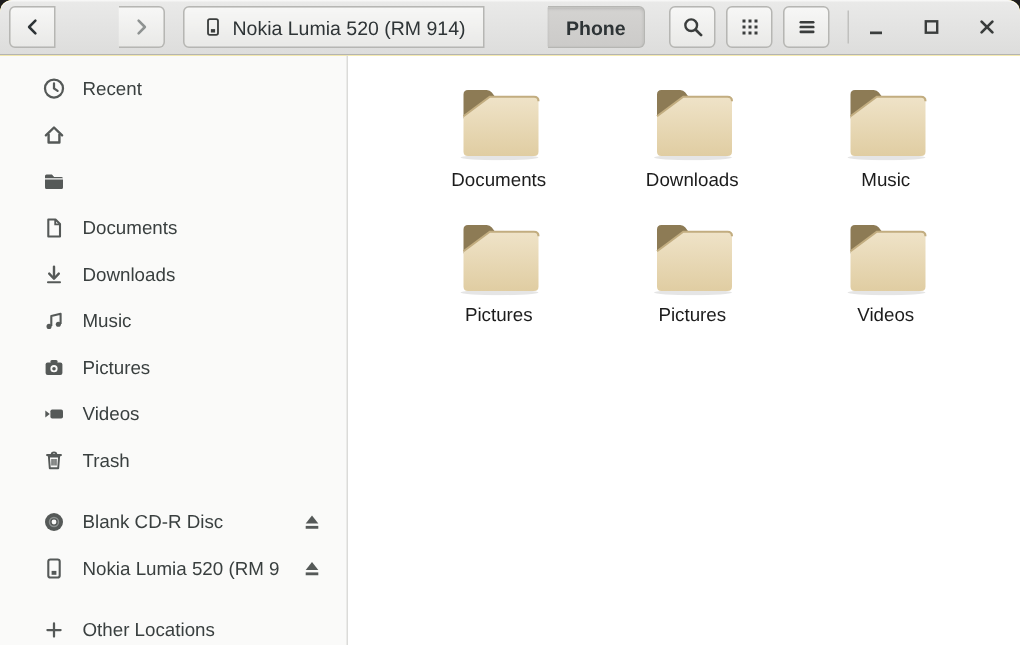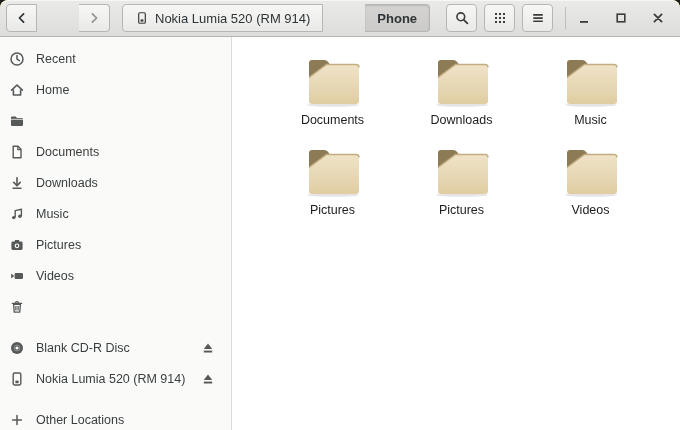--- a/index.html
+++ b/index.html
@@ -25,21 +25,21 @@
   .actions{display:flex;gap:7px;}
   .actions .btn{width:31px;}
   .hb-sep{width:1px;height:22px;background:#c0c0be;margin:0 10px 0 12px;}
   .winctl{display:flex;align-items:center;gap:21px;padding-right:4px;}
   .winctl span{display:flex;width:16px;height:16px;align-items:center;justify-content:center;}
   .icon{display:inline-flex;align-items:center;justify-content:center;line-height:0;}
   
   .body{flex:1;display:flex;min-height:0;}
   .sidebar{width:232px;flex:0 0 232px;background:#fafaf9;border-right:1px solid #dbdbd9;
     padding-top:6px;box-sizing:border-box;display:flex;flex-direction:column;}
-  .side-row{height:31px;display:flex;align-items:center;gap:11px;padding:0 12px 0 9px;
+  .side-row{height:31px;display:flex;align-items:center;gap:11px;padding:0 12px 0 28px;
     font-size:12.5px;color:#393f3f;cursor:default;}
   .side-row .lbl{flex:1;white-space:nowrap;overflow:hidden;}
   .side-sep{height:1px;background:#e3e3e1;margin:5px 0;}
   .eject{width:22px;height:22px;display:flex;align-items:center;justify-content:center;border-radius:3px;}
   .content{flex:1;background:#ffffff;}
   .folder-grid{display:grid;grid-template-columns:repeat(3,129px);padding:18px 0 0 36px;row-gap:18px;}
   .folder{display:flex;flex-direction:column;align-items:center;width:129px;cursor:default;}
   .folder .cap{font-size:12.5px;color:#1c1c1c;margin-top:6px;}
 </style>
 </head>
@@ -154,21 +154,20 @@
             </span>
             <span class="lbl">Recent</span>
           </div>
           <div class="side-row">
             <span class="icon">
               <svg width="16" height="16" viewBox="0 0 16 16">
                 <path d="M2.6 8.2 L8 3 L13.4 8.2" fill="none" stroke="#555958" stroke-width="1.6" stroke-linecap="round" stroke-linejoin="round"></path>
                 <path d="M4.4 7.4 V13 H11.6 V7.4" fill="none" stroke="#555958" stroke-width="1.6" stroke-linejoin="round"></path>
               </svg>
             </span>
-            <span class="lbl">Home</span>
           </div>
           <div class="side-row">
             <span class="icon">
               <svg width="16" height="16" viewBox="0 0 16 16">
                 <path d="M2 4.4 q0-1 1-1 h3.6 l1.5 1.6 H13 q1 0 1 1 V12 q0 1-1 1 H3 q-1 0-1-1 Z" fill="#555958"></path>
                 <path d="M2 6.3 h12" stroke="#fafaf9" stroke-width=".8"></path>
               </svg>
             </span>
           </div>
           <div class="side-row">
@@ -222,20 +221,21 @@
           </div>
           <div class="side-row">
             <span class="icon">
               <svg width="16" height="16" viewBox="0 0 16 16">
                 <path d="M4.6 5.4 h6.8 L10.8 13.2 H5.2 Z" fill="none" stroke="#555958" stroke-width="1.3" stroke-linejoin="round"></path>
                 <path d="M3.4 4.4 h9.2" stroke="#555958" stroke-width="1.4" stroke-linecap="round"></path>
                 <path d="M6.4 4.2 q0-1.6 1.6-1.6 t1.6 1.6" fill="none" stroke="#555958" stroke-width="1.2"></path>
                 <path d="M6.7 7 v4.4 M8 7 v4.4 M9.3 7 v4.4" stroke="#555958" stroke-width=".9"></path>
               </svg>
             </span>
+            <span class="lbl">Trash</span>
           </div>
         </div>
       <div class="side-sep"></div>
       <div id="sidebar-devices">
           <div class="side-row">
             <span class="icon">
               <svg width="16" height="16" viewBox="0 0 16 16">
                 <circle cx="8" cy="8" r="6" fill="#555958"></circle>
                 <circle cx="8" cy="8" r="3" fill="none" stroke="#8b8f8e" stroke-width="1"></circle>
                 <circle cx="8" cy="8" r="1.6" fill="#fafaf9"></circle>

